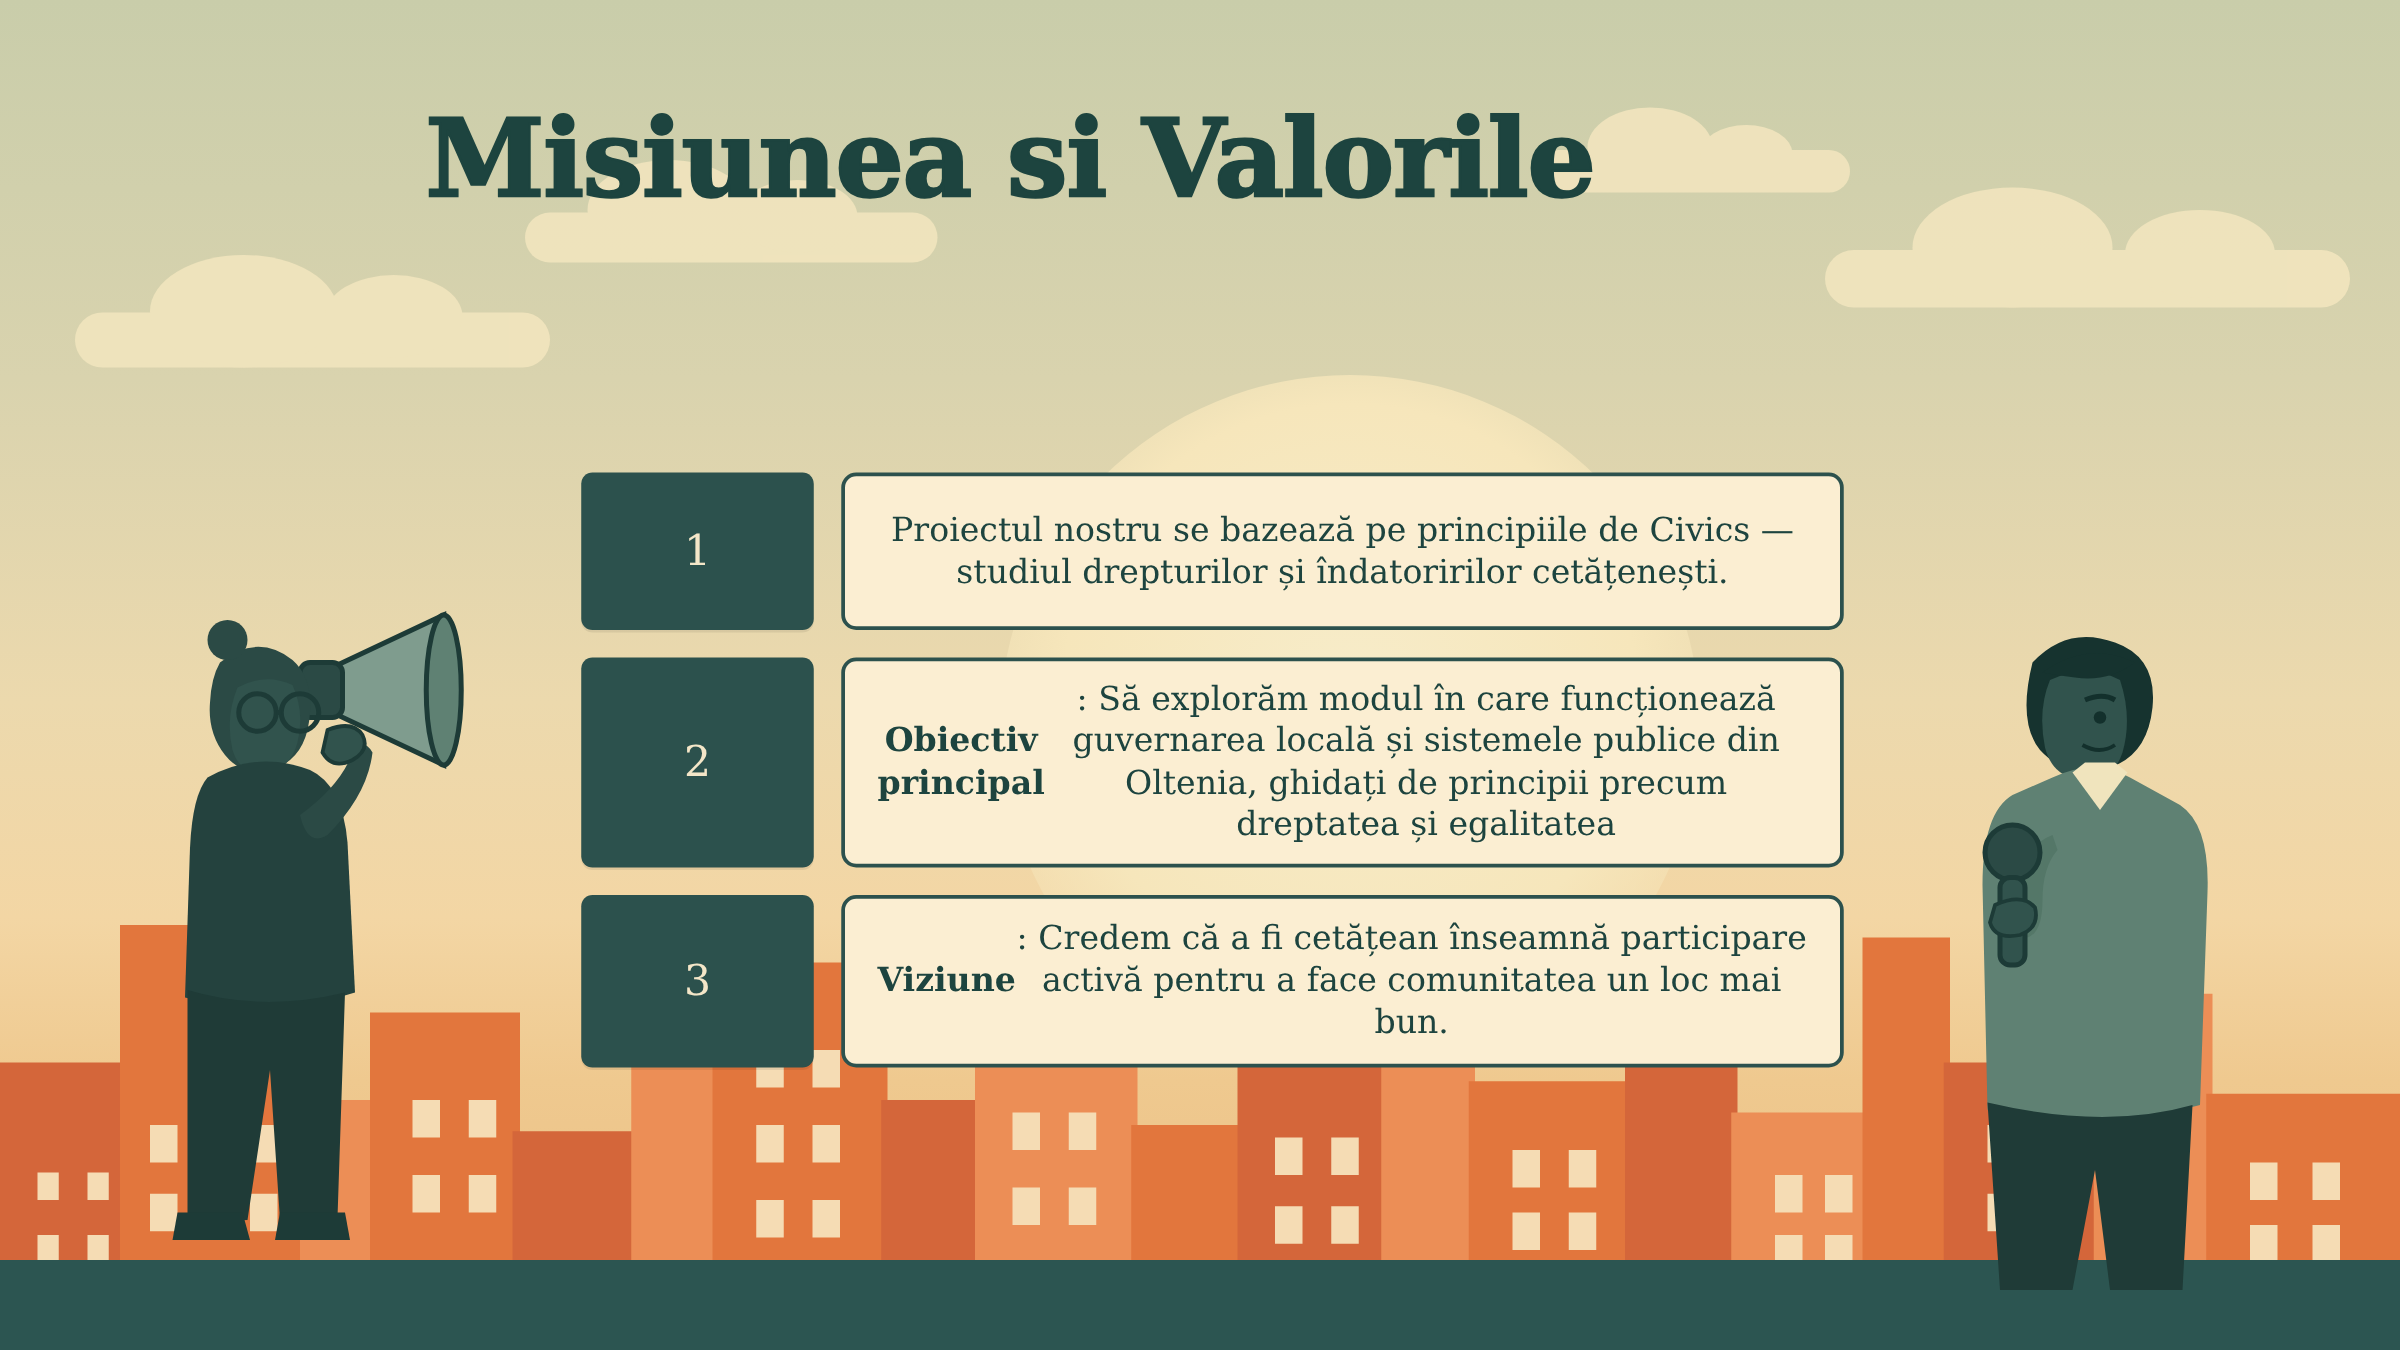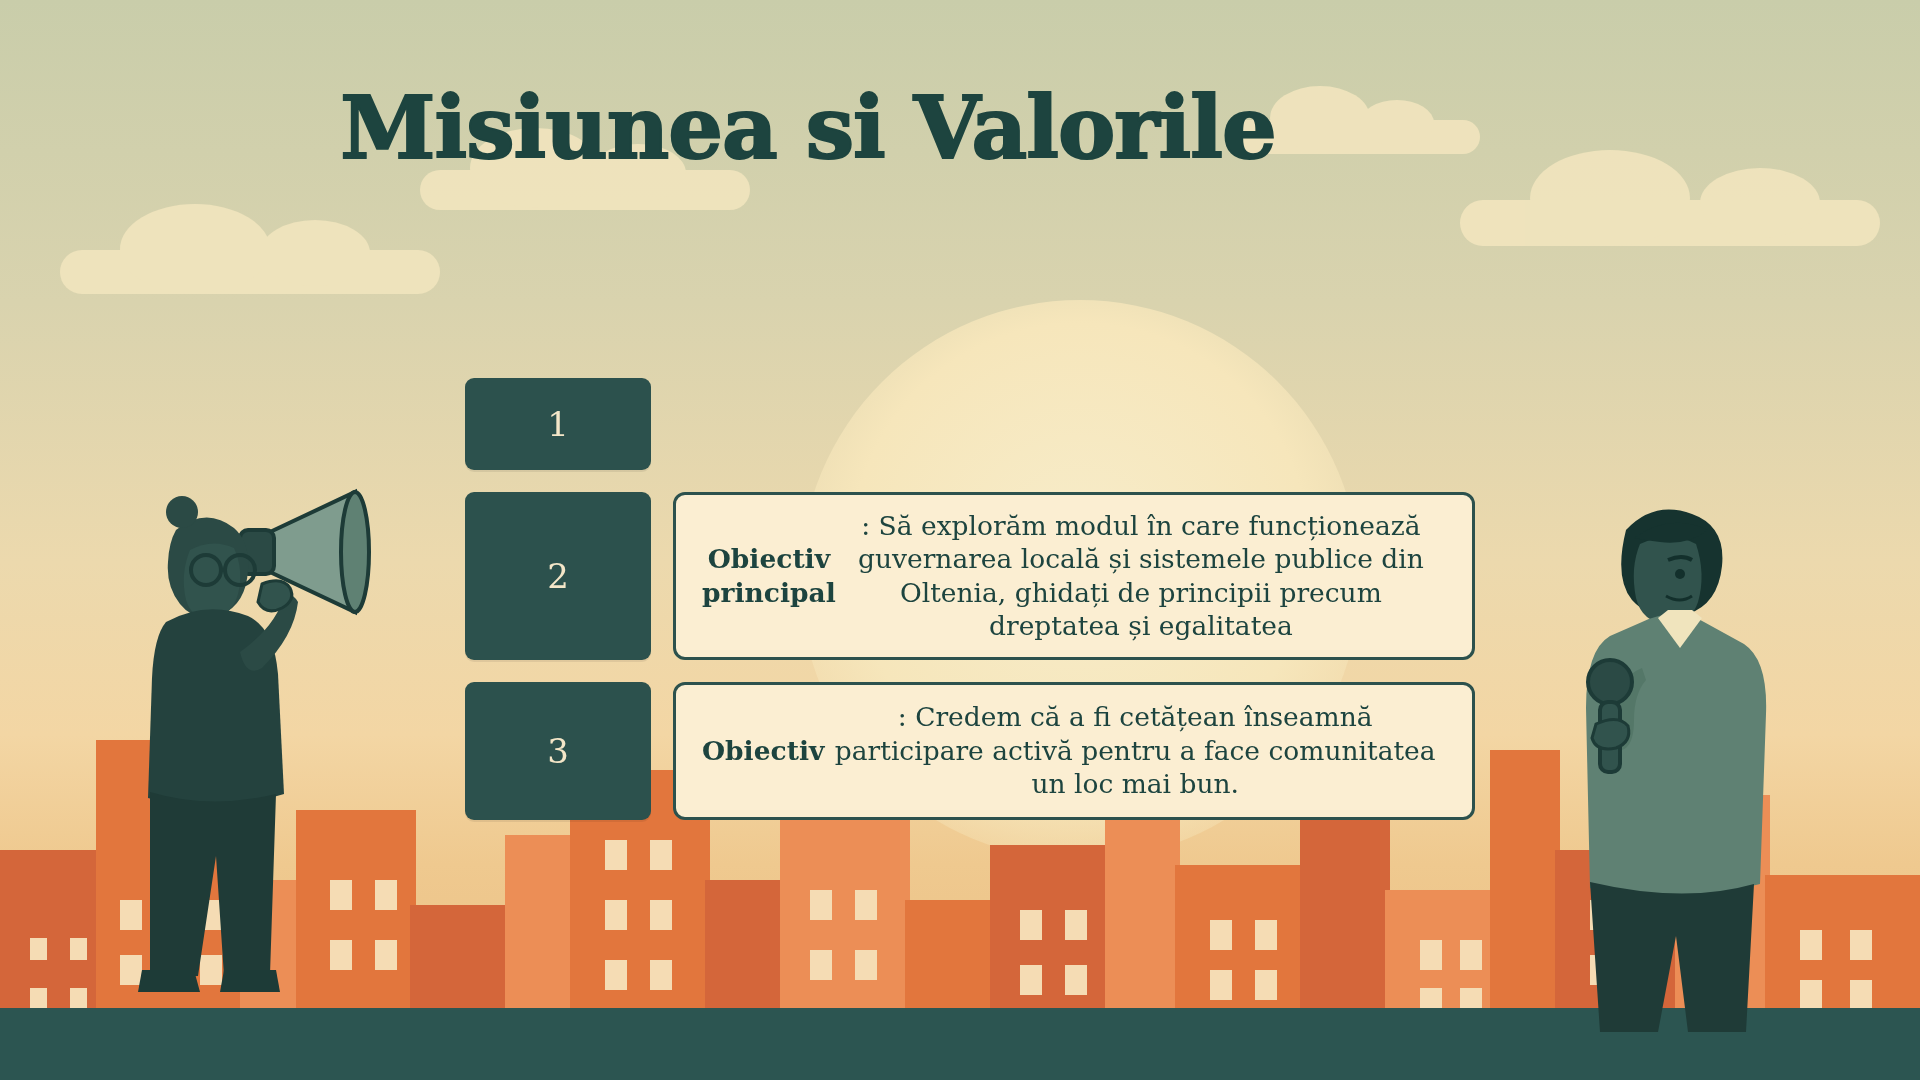--- a/index.html
+++ b/index.html
@@ -311,27 +311,28 @@
   </svg>
 
   <div class="title-wrap">
     <div class="title-line l1">Misiunea si Valorile</div>
   </div>
 
   <div class="list">
 
     <div class="row r1">
       <div class="num">1</div>
+      <div class="card">Proiectul nostru se bazează pe principiile de Civics — studiul drepturilor și îndatoririlor cetățenești.</div>
     </div>
 
     <div class="row r2">
       <div class="num">2</div>
       <div class="card"><b>Obiectiv principal</b>: Să explorăm modul în care funcționează guvernarea locală și sistemele publice din Oltenia, ghidați de principii precum dreptatea și egalitatea</div>
     </div>
 
     <div class="row r3">
       <div class="num">3</div>
-      <div class="card"><b>Obiectiv</b>: Credem că a fi cetățean înseamnă participare activă pentru a face comunitatea un loc mai bun.</div>
+      <div class="card"><b>Viziune</b>: Credem că a fi cetățean înseamnă participare activă pentru a face comunitatea un loc mai bun.</div>
     </div>
 
   </div>
 
 </div>
 
 </body></html>

